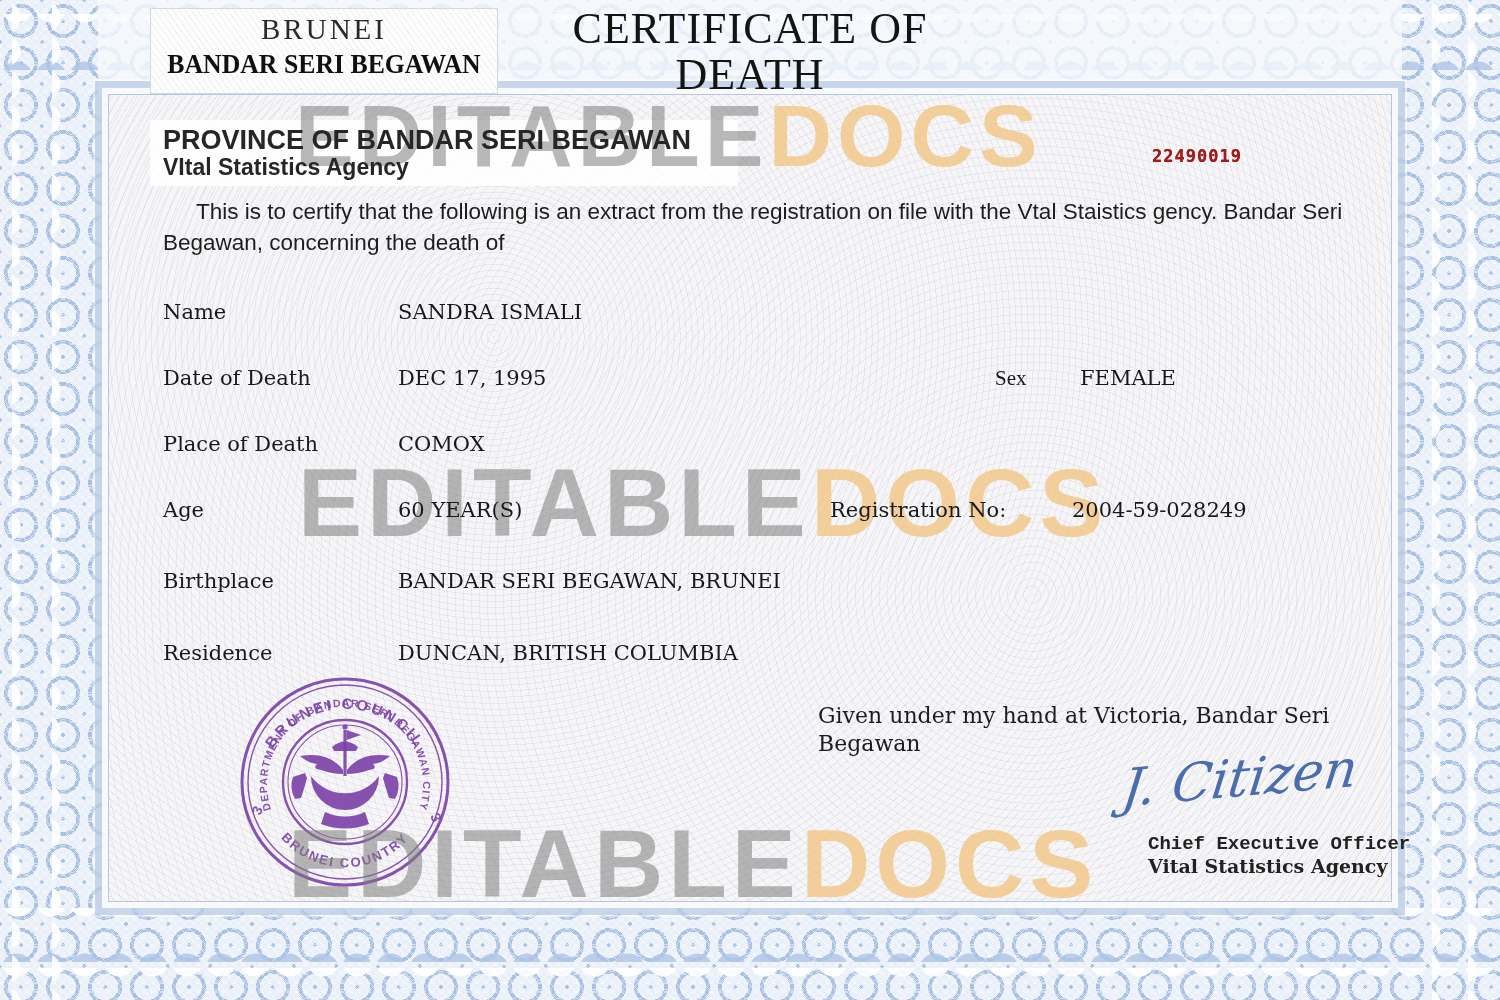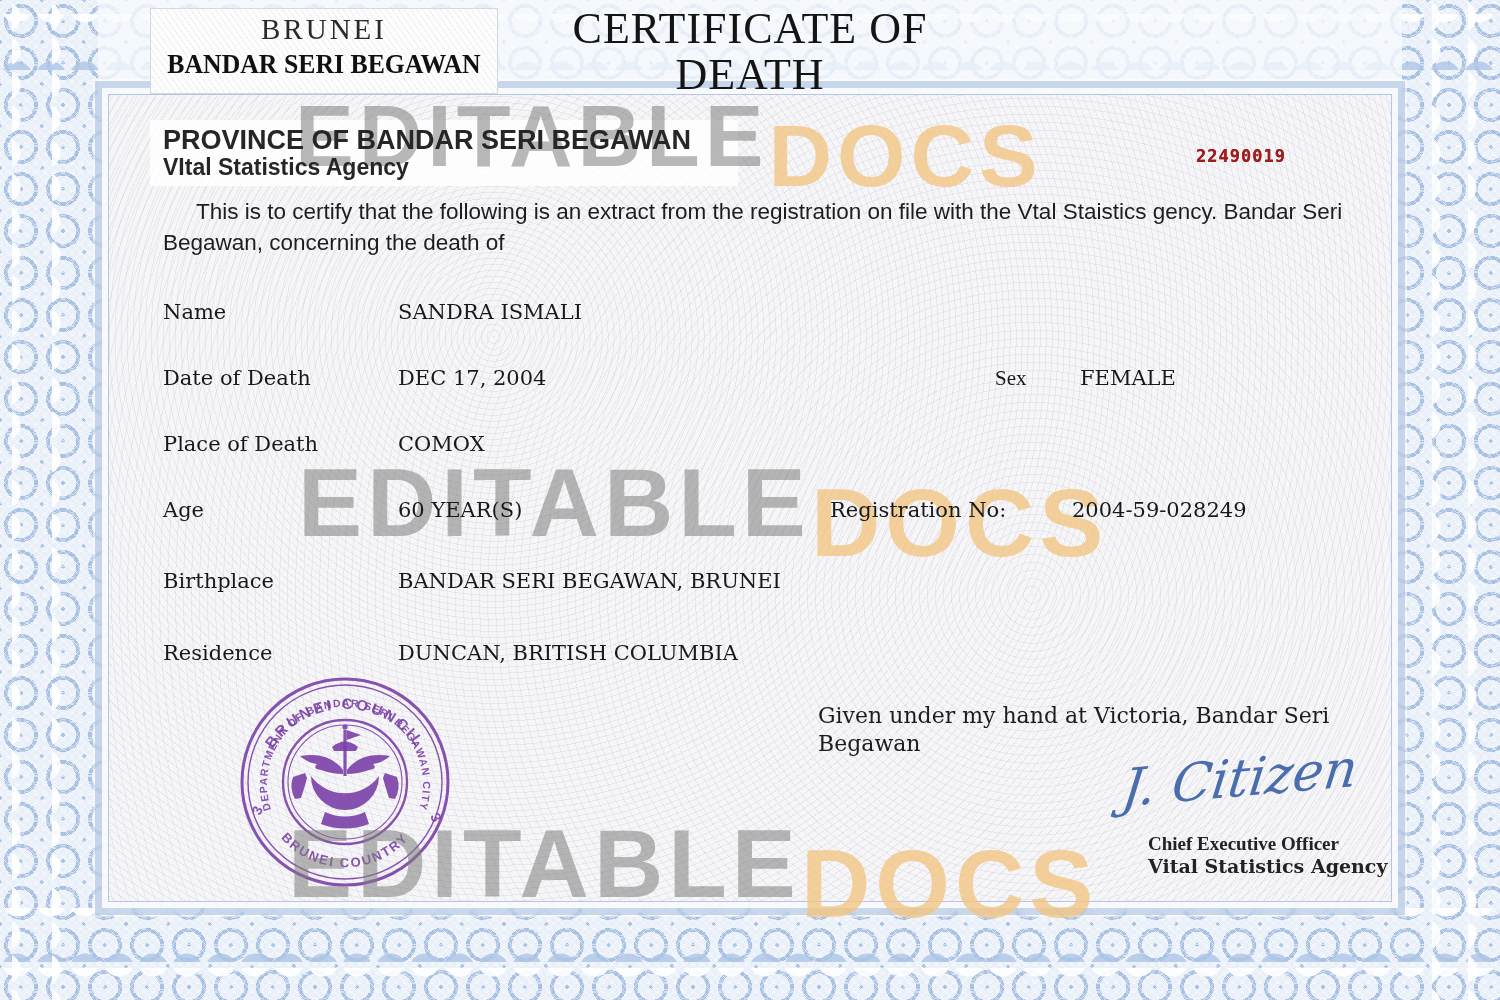--- a/index.html
+++ b/index.html
@@ -42,47 +42,47 @@
   .region-country{font-family:"Liberation Serif",serif;font-size:29px;letter-spacing:3px;color:#2a2a2a;margin-top:4px;}
   .region-city{font-family:"Liberation Serif",serif;font-size:28px;font-weight:bold;color:#101010;
     transform:scaleX(.92);transform-origin:center;margin-top:2px;}
   .title{position:absolute;left:500px;top:6px;width:500px;z-index:6;text-align:center;
     font-family:"Liberation Serif",serif;font-size:44px;color:#141414;letter-spacing:1px;line-height:46px;}
   
   .prov-box{position:absolute;left:150px;top:120px;width:588px;height:66px;background:rgba(255,255,255,.85);z-index:2;}
   .prov-text{position:absolute;left:163px;top:126px;z-index:10;color:#262626;}
   .prov-line1{font-size:27px;font-weight:bold;line-height:29px;}
   .prov-line2{font-size:23px;font-weight:bold;line-height:25px;}
-  .serial{position:absolute;left:1196px;top:146px;z-index:10;
+  .serial{position:absolute;left:1152px;top:146px;z-index:10;
     font-family:"DejaVu Sans Mono",monospace;font-weight:bold;font-size:17px;
     color:#a01d1d;letter-spacing:1px;text-shadow:0 0 0 #a01d1d;}
   .intro{position:absolute;left:163px;top:196px;width:1205px;z-index:10;
     font-size:22.5px;line-height:31px;color:#1d1d1d;text-indent:33px;}
   
   .frow{position:absolute;left:0;width:100%;height:28px;z-index:10;
     font-family:"DejaVu Serif",serif;font-size:21px;color:#181818;}
   .frow span{position:absolute;top:0;white-space:nowrap;}
   .lab-main{left:163px;} .val-main{left:398px;}
   .lab-sex{left:995px;font-family:Liberation Serif, serif;}  .val-sex{left:1080px;}
   .lab-reg{left:830px;}  .val-reg{left:1072px;}
   
   .attest{position:absolute;left:818px;top:702px;width:570px;z-index:10;
     font-family:"DejaVu Serif",serif;font-size:22px;line-height:28px;color:#1c1c1c;}
   .sig-script{position:absolute;left:1085px;top:748px;width:310px;z-index:10;text-align:center;
     font-family:"DejaVu Serif",serif;font-style:italic;font-size:52px;color:#4a6dad;
     transform:rotate(-5deg) skewX(-12deg);}
   .sig-title{position:absolute;left:1148px;top:833px;z-index:10;
-    font-family:Liberation Serif, serif;font-size:19px;font-weight:bold;color:#222;}
+    font-family:Liberation Mono, monospace;font-size:19px;font-weight:bold;color:#222;}
   .sig-agency{position:absolute;left:1148px;top:855px;z-index:10;
     font-family:"DejaVu Serif",serif;font-size:19px;font-weight:bold;color:#222;}
   
   .wm{position:absolute;z-index:3;display:flex;white-space:nowrap;
     font-weight:700;letter-spacing:5px;line-height:1;}
   .wm-gray{color:rgba(125,125,125,.55);}
-  .wm-orange{color:rgba(242,196,128,.78);margin-top:20px;}
+  .wm-orange{color:rgba(242,196,128,.78);}
   .wm-top{left:295px;top:92px;font-size:88px;}
   .wm-mid{left:298px;top:455px;font-size:96px;}
   .wm-bot{left:288px;top:816px;font-size:96px;}
   
   .seal{position:absolute;left:237px;top:674px;z-index:2;}
 </style>
 </head>
 <body>
 
 <div class="certificate">
@@ -169,21 +169,21 @@
   <div class="serial">22490019</div>
 
   <div class="intro">This is to certify that the following is an extract from the registration on file with the Vtal Staistics gency. Bandar Seri Begawan, concerning the death of</div>
 
   <div class="frow" style="top:300px">
     <span class="lab-main">Name</span>
     <span class="val-main">SANDRA ISMALI</span>
   </div>
   <div class="frow" style="top:366px">
     <span class="lab-main">Date of Death</span>
-    <span class="val-main">DEC 17, 2004</span>
+    <span class="val-main">DEC 17, 1995</span>
     <span class="lab-sex">Sex</span>
     <span class="val-sex">FEMALE</span>
   </div>
   <div class="frow" style="top:432px">
     <span class="lab-main">Place of Death</span>
     <span class="val-main">COMOX</span>
   </div>
   <div class="frow" style="top:498px">
     <span class="lab-main">Age</span>
     <span class="val-main">60 YEAR(S)</span>

